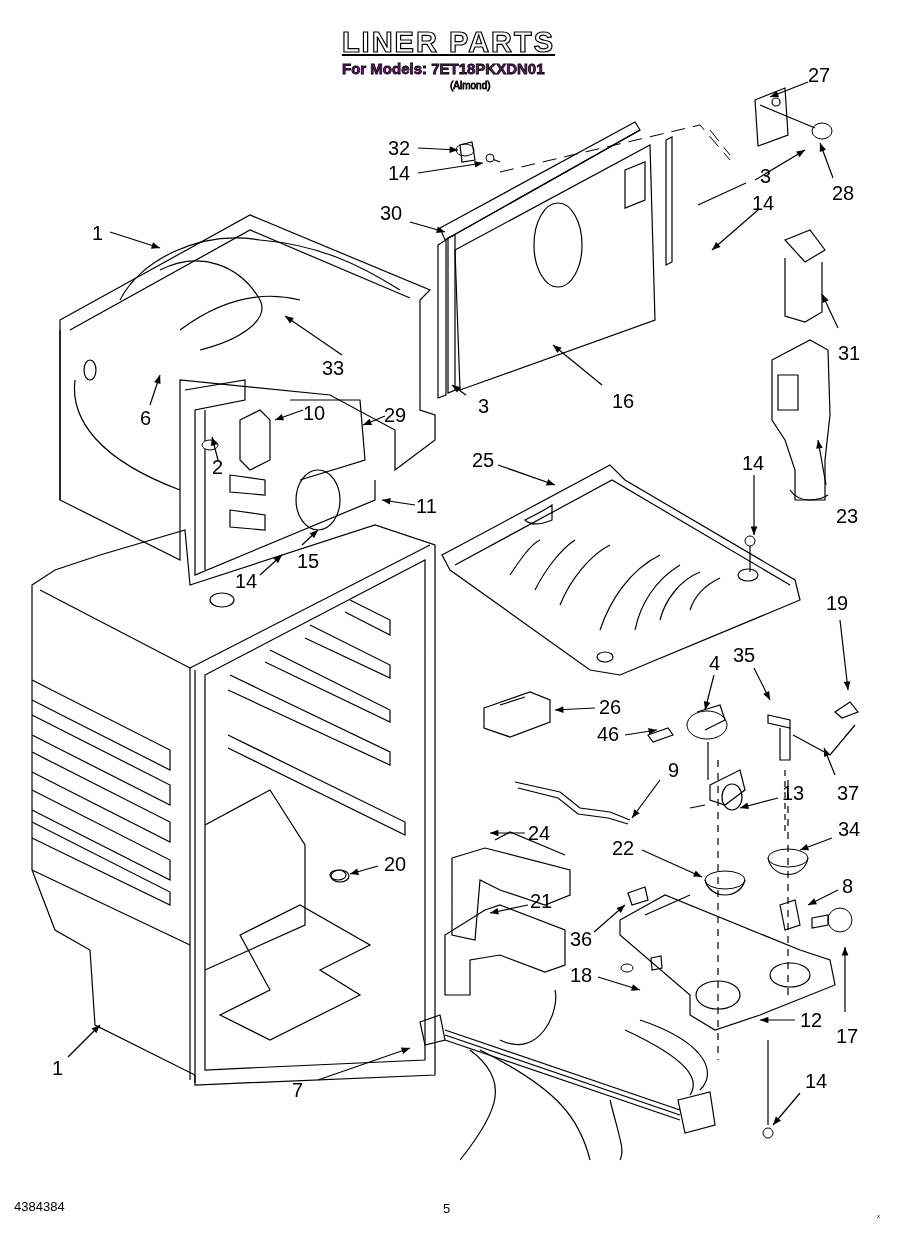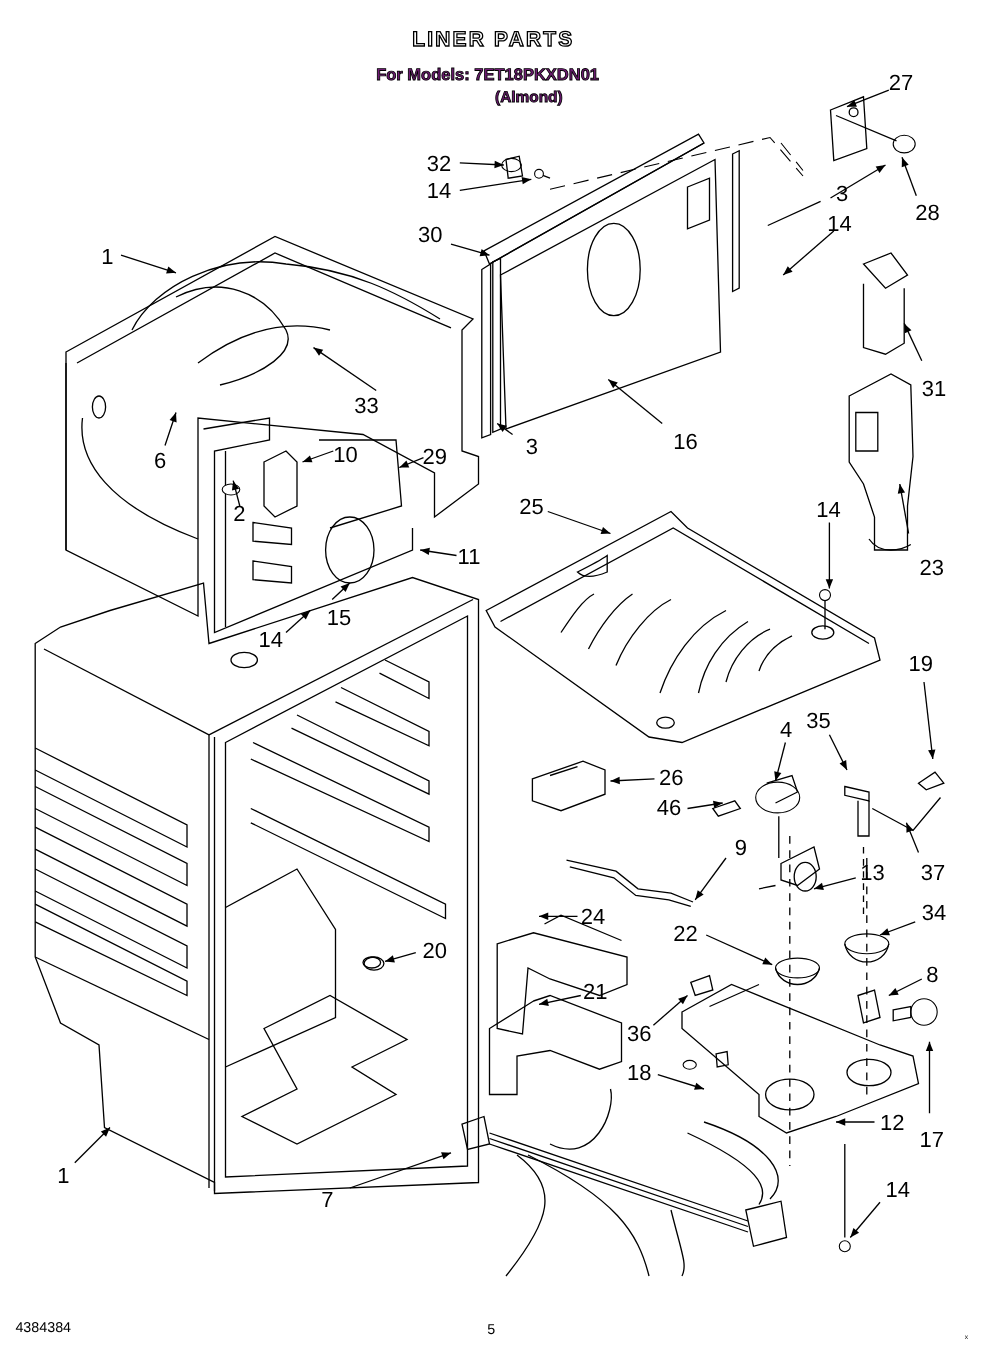--- a/index.html
+++ b/index.html
@@ -1,23 +1,23 @@
 <!DOCTYPE html>
 <html><head>
 <meta charset="utf-8">
 <style>
   html, body { margin: 0; padding: 0; background: #ffffff; }
   body { width: 897px; height: 1239px; position: relative; overflow: hidden;
          font-family: "Liberation Sans", sans-serif; color: #000; }
   .title { position: absolute; left: 0; top: 26px; width: 897px; text-align: center;
-           font-size: 19px; font-weight: bold; letter-spacing: 2px; }
+           font-size: 29px; font-weight: bold; letter-spacing: 2px; text-decoration: underline; }
   .title span { color: #fff; -webkit-text-stroke: 1.2px #000; }
   .subtitle { position: absolute; left: 342px; top: 60px; font-size: 15px; font-weight: bold; }
   .subtitle span, .variant span { color: #701a75; -webkit-text-stroke: 0.8px #000; }
-  .variant { position: absolute; left: 450px; top: 80px; font-size: 14px; font-weight: bold; }
+  .variant { position: absolute; left: 450px; top: 80px; font-size: 10px; font-weight: normal; }
   .footer-left { position: absolute; left: 14px; top: 1199px; font-size: 13px; }
   .footer-center { position: absolute; left: 443px; top: 1201px; font-size: 13px; }
   .footer-right { position: absolute; left: 877px; top: 1213px; font-size: 6px; }
   svg.diagram { position: absolute; left: 0; top: 0; }
   .callout { font-family: "Liberation Sans", sans-serif; font-size: 20px; fill: #000; }
   .ln { stroke: #000; stroke-width: 1.2; fill: none; }
   .ln2 { stroke: #000; stroke-width: 1; fill: #fff; }
   .dash { stroke: #000; stroke-width: 1; fill: none; stroke-dasharray: 14 8; }
   .arrow { stroke: #000; stroke-width: 1.2; fill: none; }
 </style>

